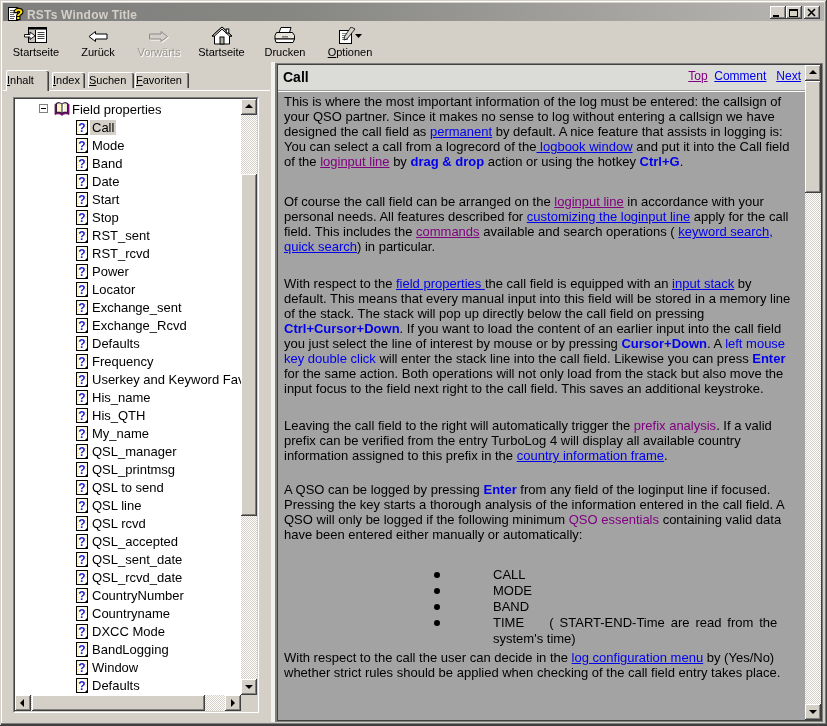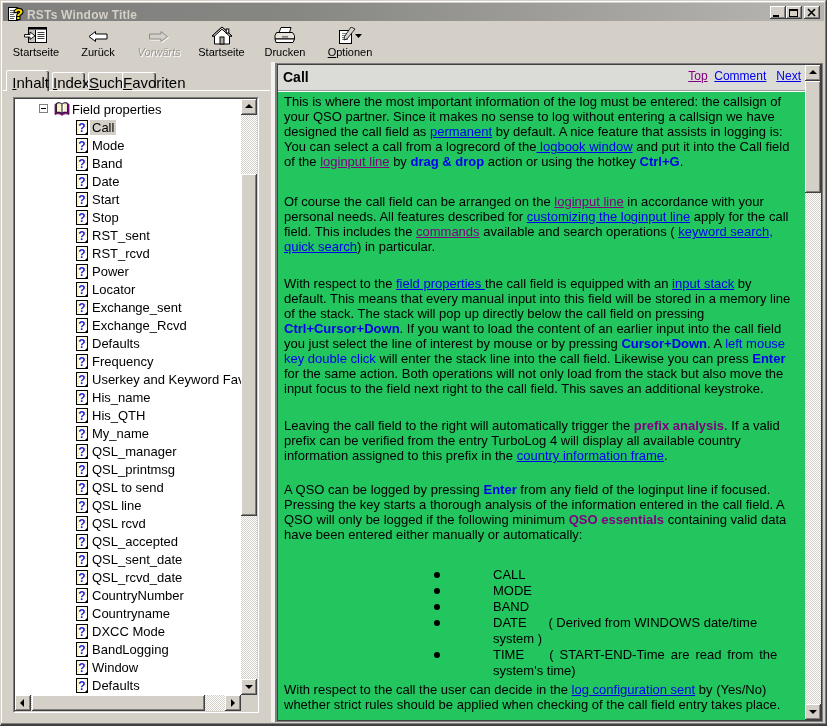--- a/index.html
+++ b/index.html
@@ -21,25 +21,25 @@
   background:linear-gradient(to right,#7f7f7f,#868682 35%,#B6B4B0 97%);
   color:#D4D0C8; font-weight:bold; font-size:12px; }
 #titlebar .txt { position:absolute; left:24px; top:5px; letter-spacing:0.2px; }
 .wbtn { position:absolute; top:6px; width:16px; height:13px; background:#D4D0C8;
   box-shadow: inset -1px -1px 0 #404040, inset 1px 1px 0 #FFFFFF, inset -2px -2px 0 #808080, inset 2px 2px 0 #D4D0C8; }
 #btn-min { left:770px; } #btn-max { left:786px; } #btn-close { left:804px; }
 
 
 .tbtn { position:absolute; top:27px; text-align:center; font-size:11px; color:#000; }
 .tbtn .lbl { position:absolute; top:19px; left:50%; transform:translateX(-50%); white-space:nowrap; }
-.tbtn.dis .lbl { color:#9a968e; text-shadow:1px 1px 0 #fff;font-style:italic; }
+.tbtn.dis .lbl { color:#9a968e; text-shadow:1px 1px 0 #fff; }
 .ticon { position:absolute; top:0; left:50%; transform:translateX(-50%); }
 
 
-.tab { position:absolute; background:#D4D0C8; font-size:15px; text-align:right;
+.tab { position:absolute; background:#D4D0C8; font-size:11px; text-align:left;
   border-top:1px solid #FFFFFF; border-left:1px solid #FFFFFF;
   box-shadow: inset -1px 0 0 #404040, inset -2px 0 0 #808080;
   border-top-left-radius:2px; border-top-right-radius:2px; }
 #tab-page { left:3px; top:90px; width:267px; height:632px; background:#D4D0C8; border-top:1px solid #FFFFFF; }
 
 
 #treebox { left:13px; top:97px; width:246px; height:616px;
   border:1px solid; border-color:#808080 #FFFFFF #FFFFFF #808080; background:#D4D0C8; }
 #treebox .inner { position:absolute; left:0; top:0; width:244px; height:614px;
   border:1px solid; border-color:#404040 #D4D0C8 #D4D0C8 #404040; }
@@ -62,27 +62,27 @@
 #split-w { left:271px; top:62px; width:4px; height:660px; background:#F4F2EF; }
 #split-d1 { left:275px; top:63px; width:1px; height:659px; background:#808080; }
 #split-d2 { left:275px; top:62px; width:0; height:0; }
 
 
 #rpane { left:276px; top:63px; width:547px; height:659px; border:1px solid #808080; }
 #rpane .in2 { position:absolute; left:0; top:0; width:545px; height:657px; border:1px solid #404040; background:#fff; }
 #band { position:absolute; left:0; top:0; width:527px; height:26px; background:#DBDBD8; border-bottom:1px solid #9a9a9a; }
 #band .h { position:absolute; left:5px; top:4px; font-size:14px; font-weight:bold; color:#000; }
 #band .links { position:absolute; right:4px; top:4px; font-size:12px; }
-#content { position:absolute; left:0; top:27px; width:527px; height:628px; background:#22c55e; overflow:hidden;
+#content { position:absolute; left:0; top:27px; width:527px; height:628px; background:#a3a3a3; overflow:hidden;
   padding:2px 0 0 6px; font-size:13px; line-height:15px; color:#000; }
 #content p { margin:0 0 22px 0; white-space:nowrap; }
 a.l { color:#0000EE; text-decoration:underline; }
 a.v { color:#800080; }
 .bb { color:#0000EE; font-weight:bold; }
-.bp { color:#800080; font-weight:bold; }
+.bp { color:#800080; font-weight:normal; }
 .pl { color:#0000EE; }
 #content ul { list-style:none; margin:0 0 3px 0; padding-left:209px; line-height:16px; }
 #content ul li { position:relative; }
 #content ul li:before { content:""; position:absolute; left:-59px; top:5px; width:6px; height:6px; background:#000; border-radius:50%; }
 
 #rsb { position:absolute; left:527px; top:0; width:16px; height:655px; }
 </style>
 </head>
 <body>
 <div class="abs" id="edge-top1"></div>
@@ -169,21 +169,21 @@
 
 <div class="tab" style="left:6px;top:70px;width:43px;height:21px;box-shadow:inset -1px 0 0 #404040, inset -2px 0 0 #808080;z-index:3;border-bottom:none">
     <div style="margin-top:3px"><u>I</u>nhalt</div>
   </div>
 <div class="tab" style="left:52px;top:72px;width:33px;height:16px">
     <div style="margin-top:1px"><u>I</u>ndex</div>
   </div>
 <div class="tab" style="left:88px;top:72px;width:46px;height:16px">
     <div style="margin-top:1px"><u>S</u>uchen</div>
   </div>
-<div class="tab" style="left:122px;top:72px;width:34px;height:16px">
+<div class="tab" style="left:135px;top:72px;width:54px;height:16px">
     <div style="margin-top:1px"><u>F</u>avoriten</div>
   </div>
 
 <div class="abs" id="tab-page"></div>
 
 <div class="abs" id="treebox">
  <div class="inner">
   <div class="abs" id="treewhite">
         <div class="trow" style="top:1px;width:226px">
           <span class="abs" style="left:24px;top:4px;width:9px;height:9px;background:#fff;border:1px solid #808080">
@@ -521,24 +521,23 @@
   <div id="content">
         <p style="margin-bottom:25px">This is where the most important information of the log must be entered: the callsign of<br>your QSO partner. Since it makes no sense to log without entering a callsign we have<br>designed the call field as <a class="l" href="#">permanent</a> by default. A nice feature that assists in logging is:<br>You can select a call from a logrecord of the<a class="l" href="#">&nbsp;logbook window</a> and put it into the Call field<br>of the <a class="v" href="#">loginput line</a> by <span class="bb">drag &amp; drop</span> action or using the hotkey <span class="bb">Ctrl+G</span>.</p>
         <p>Of course the call field can be arranged on the <a class="v" href="#">loginput line</a> in accordance with your<br>personal needs. All features described for <a class="l" href="#">customizing the loginput line</a> apply for the call<br>field. This includes the <a class="v" href="#">commands</a> available and search operations ( <a class="l" href="#">keyword search,</a><br><a class="l" href="#">quick search</a>) in particular.</p>
         <p>With respect to the <a class="l" href="#">field properties&nbsp;</a>the call field is equipped with an <a class="l" href="#">input stack</a> by<br>default. This means that every manual input into this field will be stored in a memory line<br>of the stack. The stack will pop up directly below the call field on pressing<br><span class="bb">Ctrl+Cursor+Down</span>. If you want to load the content of an earlier input into the call field<br>you just select the line of interest by mouse or by pressing <span class="bb">Cursor+Down</span>. A <span class="pl">left mouse<br>key double click</span> will enter the stack line into the call field. Likewise you can press <span class="bb">Enter</span><br>for the same action. Both operations will not only load from the stack but also move the<br>input focus to the field next right to the call field. This saves an additional keystroke.</p>
         <p style="margin-bottom:19px">Leaving the call field to the right will automatically trigger the <span class="bp">prefix analysis</span>. If a valid<br>prefix can be verified from the entry TurboLog 4 will display all available country<br>information assigned to this prefix in the <a class="l" href="#">country information frame</a>.</p>
         <p style="margin-bottom:25px">A QSO can be logged by pressing <span class="bb">Enter</span> from any field of the loginput line if focused.<br>Pressing the key starts a thorough analysis of the information entered in the call field. A<br>QSO will only be logged if the following minimum <span class="bp">QSO essentials</span> containing valid data<br>have been entered either manually or automatically:</p>
         <ul>
           <li>CALL</li>
           <li>MODE</li>
           <li>BAND</li>
-          <li>DATE&nbsp;&nbsp;&nbsp;&nbsp;&nbsp; ( Derived from WINDOWS date/time<br>system )</li>
           <li>TIME&nbsp;&nbsp;&nbsp;&nbsp;&nbsp;&nbsp; <span style="word-spacing:2.3px">( START-END-Time are read from the</span><br>system's time)</li>
         </ul>
-        <p>With respect to the call the user can decide in the <a class="l" href="#">log configuration sent</a> by (Yes/No)<br>whether strict rules should be applied when checking of the call field entry takes place.</p>
+        <p>With respect to the call the user can decide in the <a class="l" href="#">log configuration menu</a> by (Yes/No)<br>whether strict rules should be applied when checking of the call field entry takes place.</p>
       </div>
   <div id="rsb">
     <div class="abs dither" style="left:0;top:0;width:16px;height:655px"></div>
     <div class="sbtn" style="left:0;top:0;width:16px;height:16px">
           <div class="arr up" style="left:4px;top:5px"></div>
         </div>
     <div class="sthumb" style="left:0;top:16px;width:16px;height:112px"></div>
     <div class="sbtn" style="left:0;top:639px;width:16px;height:16px">
           <div class="arr down" style="left:4px;top:6px"></div>
         </div>

